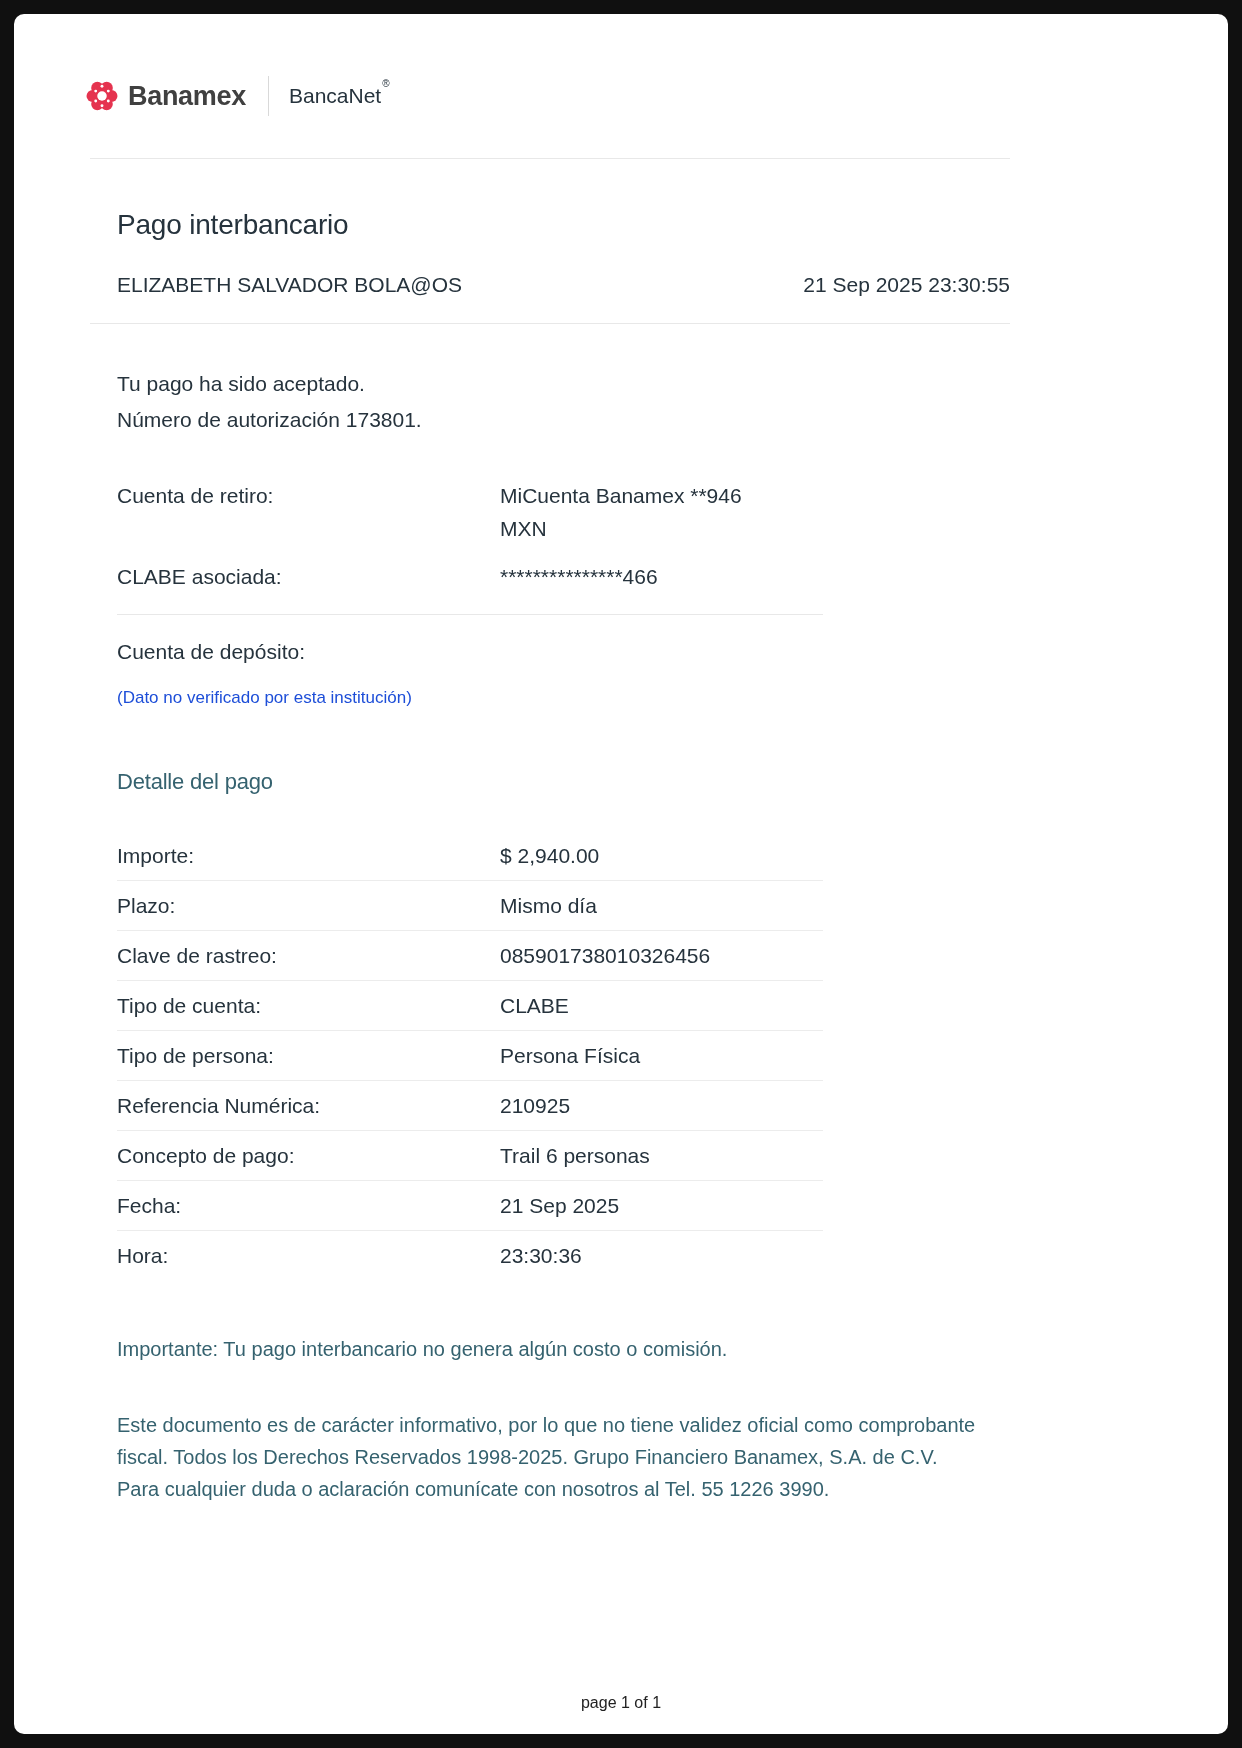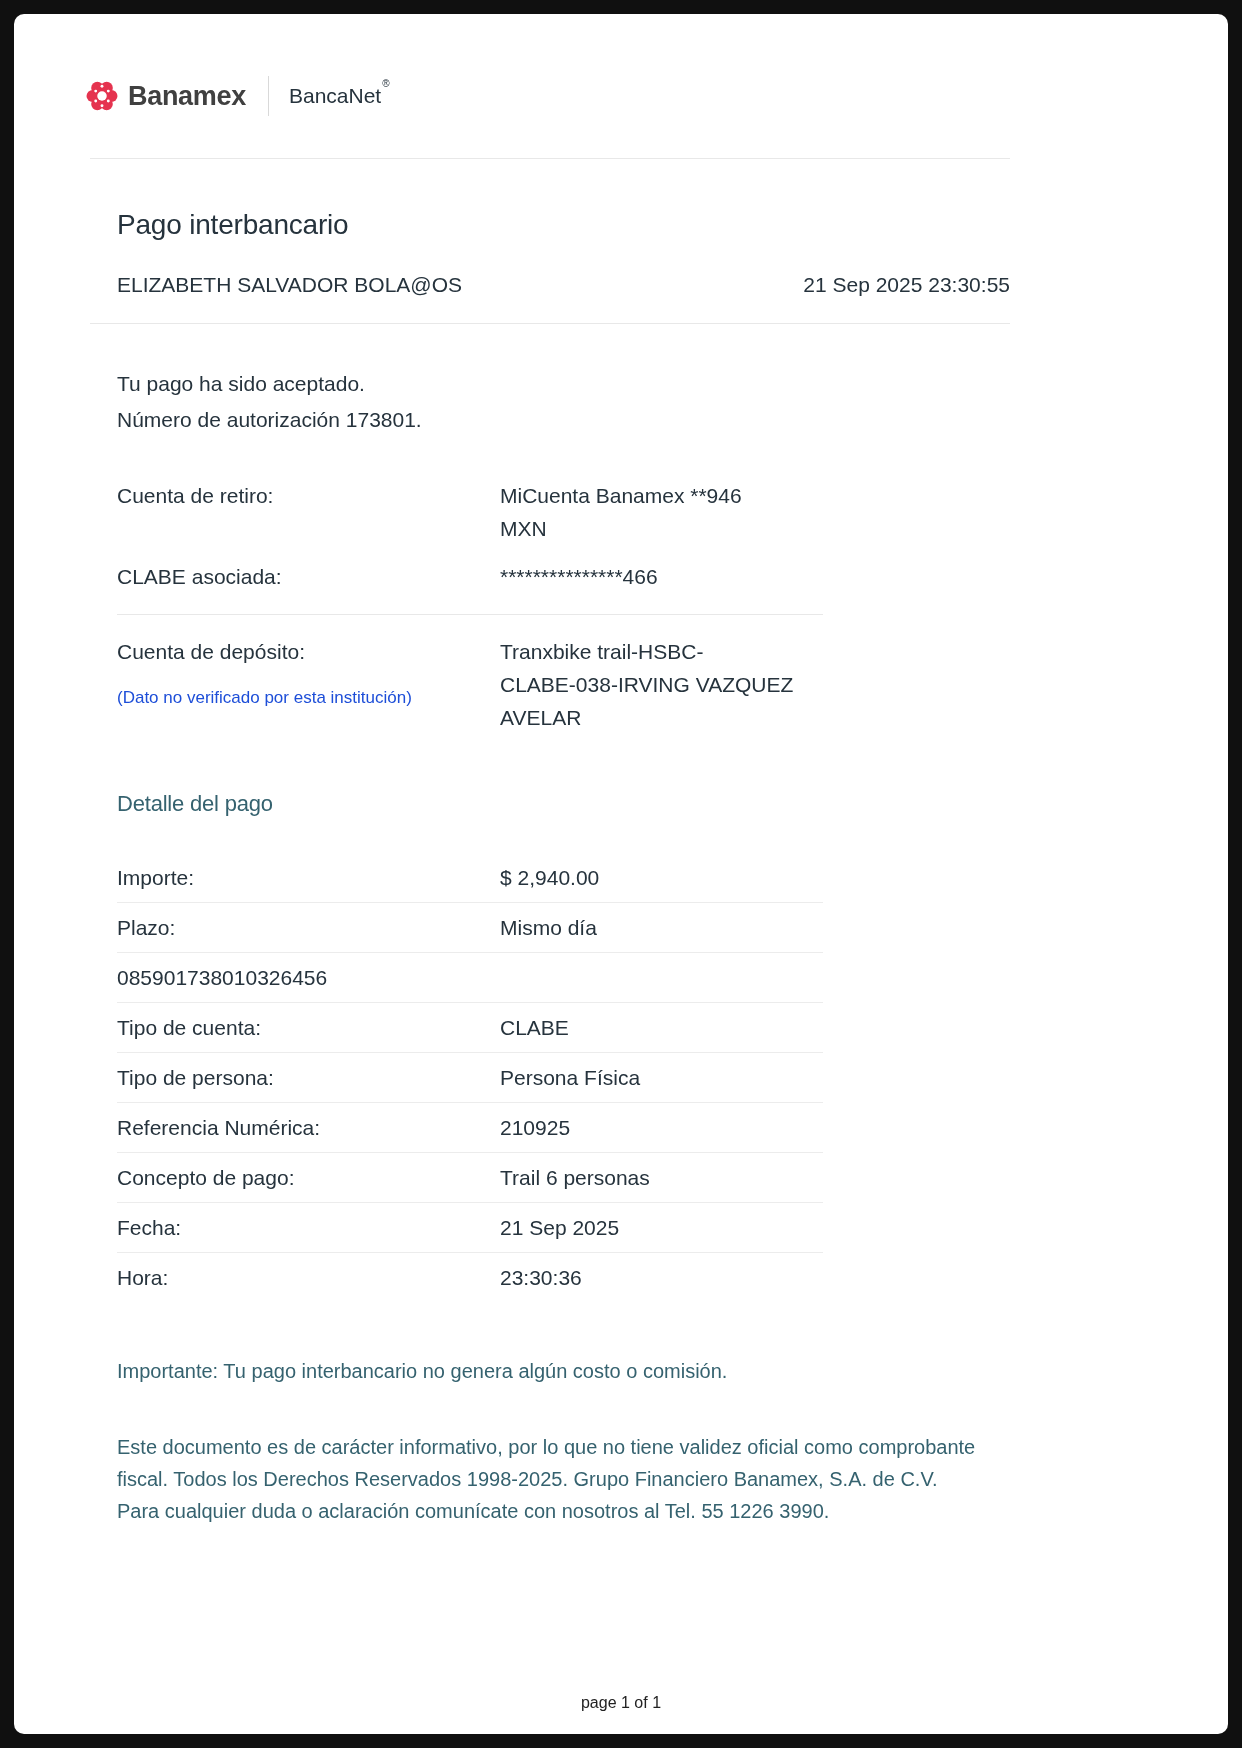--- a/index.html
+++ b/index.html
@@ -150,38 +150,36 @@
     </div>
     <div class="acct-row" style="padding-top:2px;">
       <div>CLABE asociada:</div>
       <div>***************466</div>
     </div>
     <div class="acct-row acct-sep">
       <div>
         <div>Cuenta de depósito:</div>
         <div class="label-note">(Dato no verificado por esta institución)</div>
       </div>
-      <div class="pre">Tranxbike trail-HSBC-
-CLABE-038-IRVING VAZQUEZ
-AVELAR</div>
     </div>
   </div>
 
   <div class="section-title">Detalle del pago</div>
 
   <div class="detail-table">
     <div class="d-row">
       <div>Importe:</div>
       <div>$ 2,940.00</div>
     </div>
     <div class="d-row">
       <div>Plazo:</div>
       <div>Mismo día</div>
     </div>
     <div class="d-row">
+      <div>Clave de rastreo:</div>
       <div>085901738010326456</div>
     </div>
     <div class="d-row">
       <div>Tipo de cuenta:</div>
       <div>CLABE</div>
     </div>
     <div class="d-row">
       <div>Tipo de persona:</div>
       <div>Persona Física</div>
     </div>

